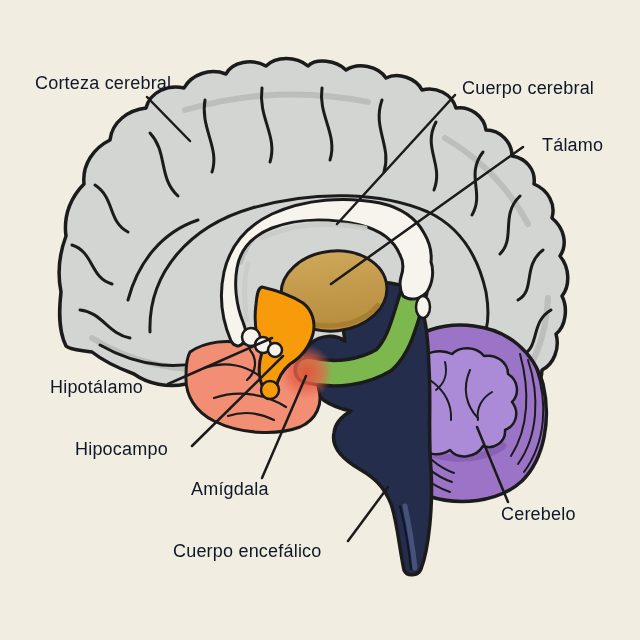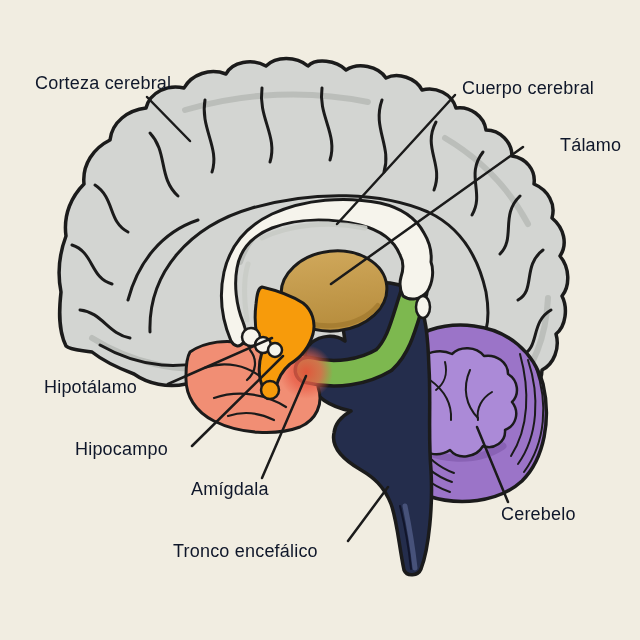--- a/index.html
+++ b/index.html
@@ -167,19 +167,19 @@
     <line x1="168" y1="384" x2="272" y2="338"></line>
     <line x1="192" y1="446" x2="283" y2="356"></line>
     <line x1="262" y1="478" x2="306" y2="376"></line>
     <line x1="348" y1="541" x2="388" y2="487"></line>
     <line x1="508" y1="502" x2="477" y2="427"></line>
   </g>
 </svg>
 
   <div class="lbl" style="left:35px;  top:71px;">Corteza cerebral</div>
   <div class="lbl" style="left:462px; top:76px;">Cuerpo cerebral</div>
-  <div class="lbl" style="left:560px; top:133px;">Tálamo</div>
-  <div class="lbl" style="left:44px;  top:375px;">Hipotálamo</div>
+  <div class="lbl" style="left:542px; top:133px;">Tálamo</div>
+  <div class="lbl" style="left:50px;  top:375px;">Hipotálamo</div>
   <div class="lbl" style="left:75px;  top:437px;text-align:center;">Hipocampo</div>
   <div class="lbl" style="left:191px; top:477px;">Amígdala</div>
-  <div class="lbl" style="left:173px; top:539px;">Tronco encefálico</div>
+  <div class="lbl" style="left:173px; top:539px;">Cuerpo encefálico</div>
   <div class="lbl" style="left:501px; top:502px;">Cerebelo</div>
 </div>
 
 </body></html>

